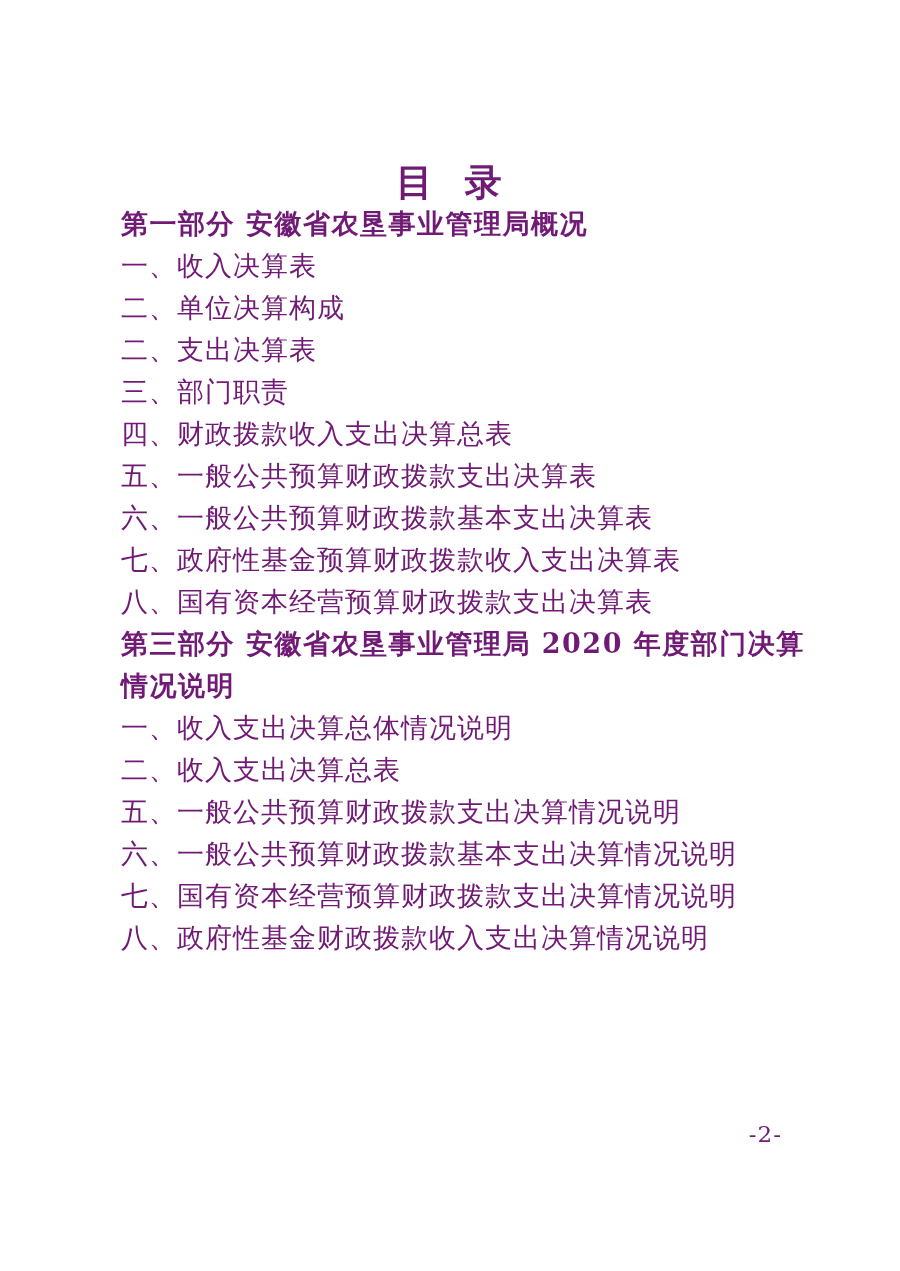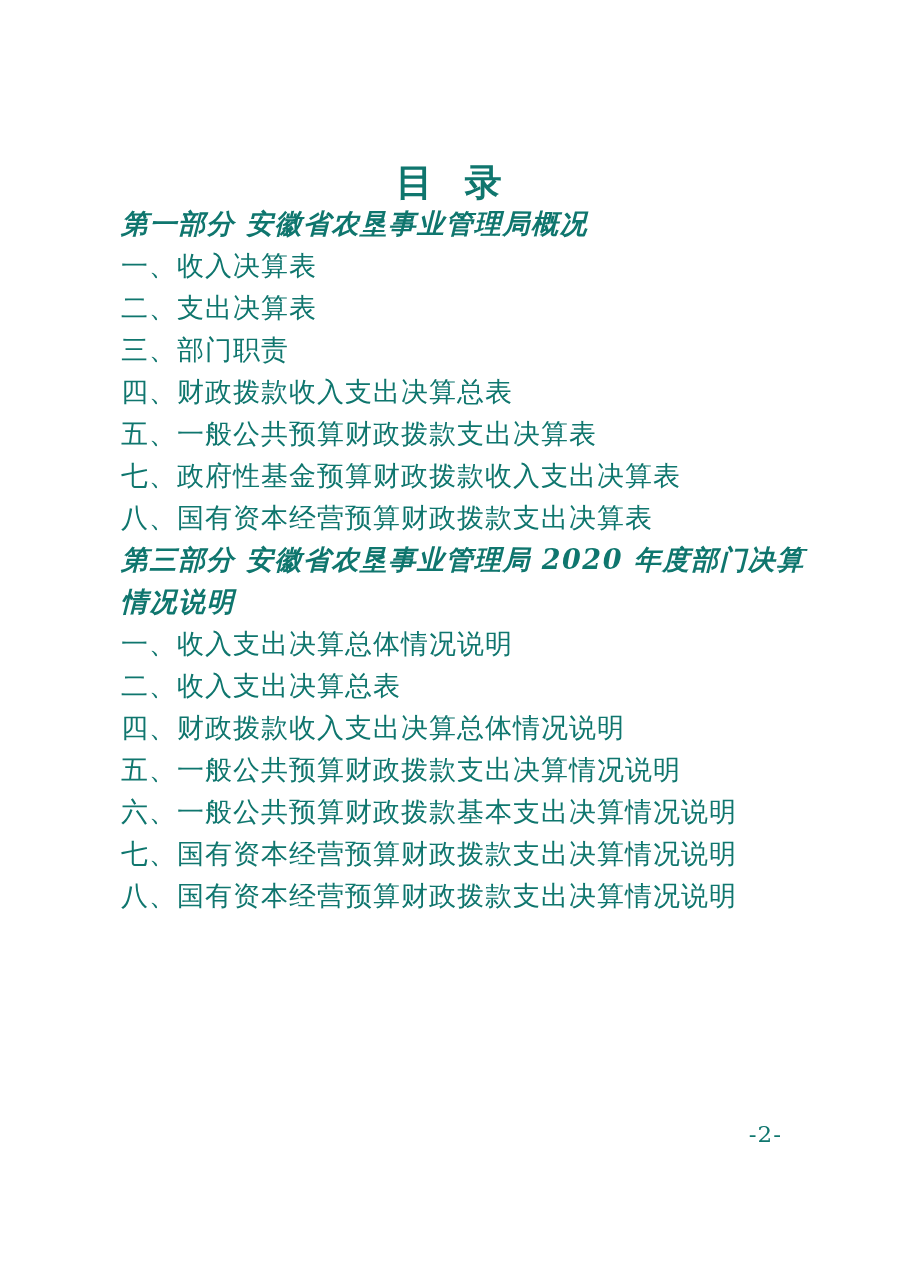--- a/index.html
+++ b/index.html
@@ -7,21 +7,21 @@
     padding: 0;
     background: #e8e8e8;
   }
   .page {
     position: relative;
     width: 900px;
     height: 1271px;
     margin: 0 auto;
     background: #ffffff;
     overflow: hidden;
-    color: #0f766e;
+    color: #701a75;
     font-family: "DejaVu Serif", "Liberation Serif", serif;
   }
   .doc-title {
     position: absolute;
     top: 160px;
     left: 0;
     width: 100%;
     margin: 0;
     text-align: center;
     font-size: 37px;
@@ -39,21 +39,20 @@
   .toc-line {
     font-size: 27px;
     line-height: 42px;
     letter-spacing: 1px;
     white-space: normal;
     word-break: break-word;
   }
   .toc-heading {
     font-weight: bold;
     letter-spacing: 1.5px;
-    font-style: italic;
   }
   .page-number {
     position: absolute;
     top: 1121px;
     right: 118px;
     font-size: 23px;
     line-height: 26px;
     letter-spacing: 1px;
   }
 </style>
@@ -61,34 +60,35 @@
 <body>
 
 <div class="page">
 
   <h1 class="doc-title">目  录</h1>
 
   <div class="toc">
 
     <div class="toc-line toc-heading">第一部分 安徽省农垦事业管理局概况</div>
     <div class="toc-line">一、收入决算表</div>
+    <div class="toc-line">二、单位决算构成</div>
 
     <div class="toc-line">二、支出决算表</div>
     <div class="toc-line">三、部门职责</div>
     <div class="toc-line">四、财政拨款收入支出决算总表</div>
     <div class="toc-line">五、一般公共预算财政拨款支出决算表</div>
+    <div class="toc-line">六、一般公共预算财政拨款基本支出决算表</div>
     <div class="toc-line">七、政府性基金预算财政拨款收入支出决算表</div>
     <div class="toc-line">八、国有资本经营预算财政拨款支出决算表</div>
 
     <div class="toc-line toc-heading">第三部分 安徽省农垦事业管理局 2020 年度部门决算情况说明</div>
     <div class="toc-line">一、收入支出决算总体情况说明</div>
     <div class="toc-line">二、收入支出决算总表</div>
-    <div class="toc-line">四、财政拨款收入支出决算总体情况说明</div>
     <div class="toc-line">五、一般公共预算财政拨款支出决算情况说明</div>
     <div class="toc-line">六、一般公共预算财政拨款基本支出决算情况说明</div>
     <div class="toc-line">七、国有资本经营预算财政拨款支出决算情况说明</div>
-    <div class="toc-line">八、国有资本经营预算财政拨款支出决算情况说明</div>
+    <div class="toc-line">八、政府性基金财政拨款收入支出决算情况说明</div>
 
   </div>
 
   <div class="page-number">-2-</div>
 
 </div>
 
 </body></html>

